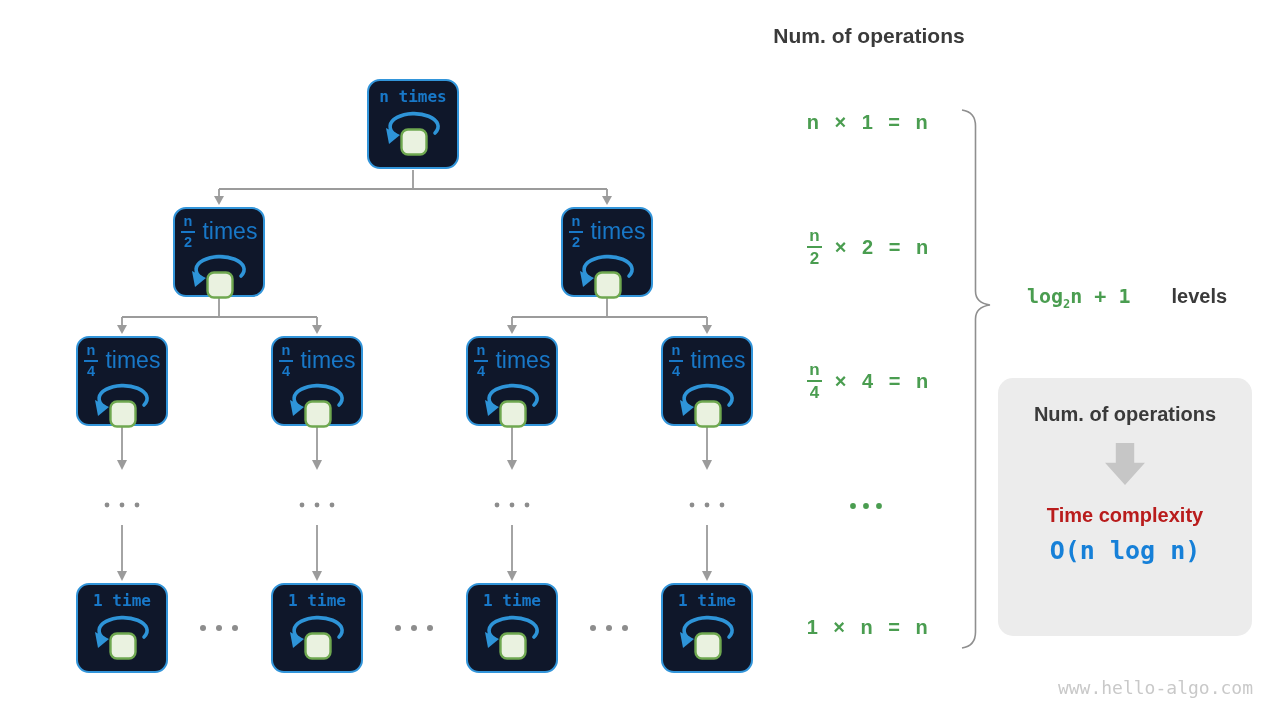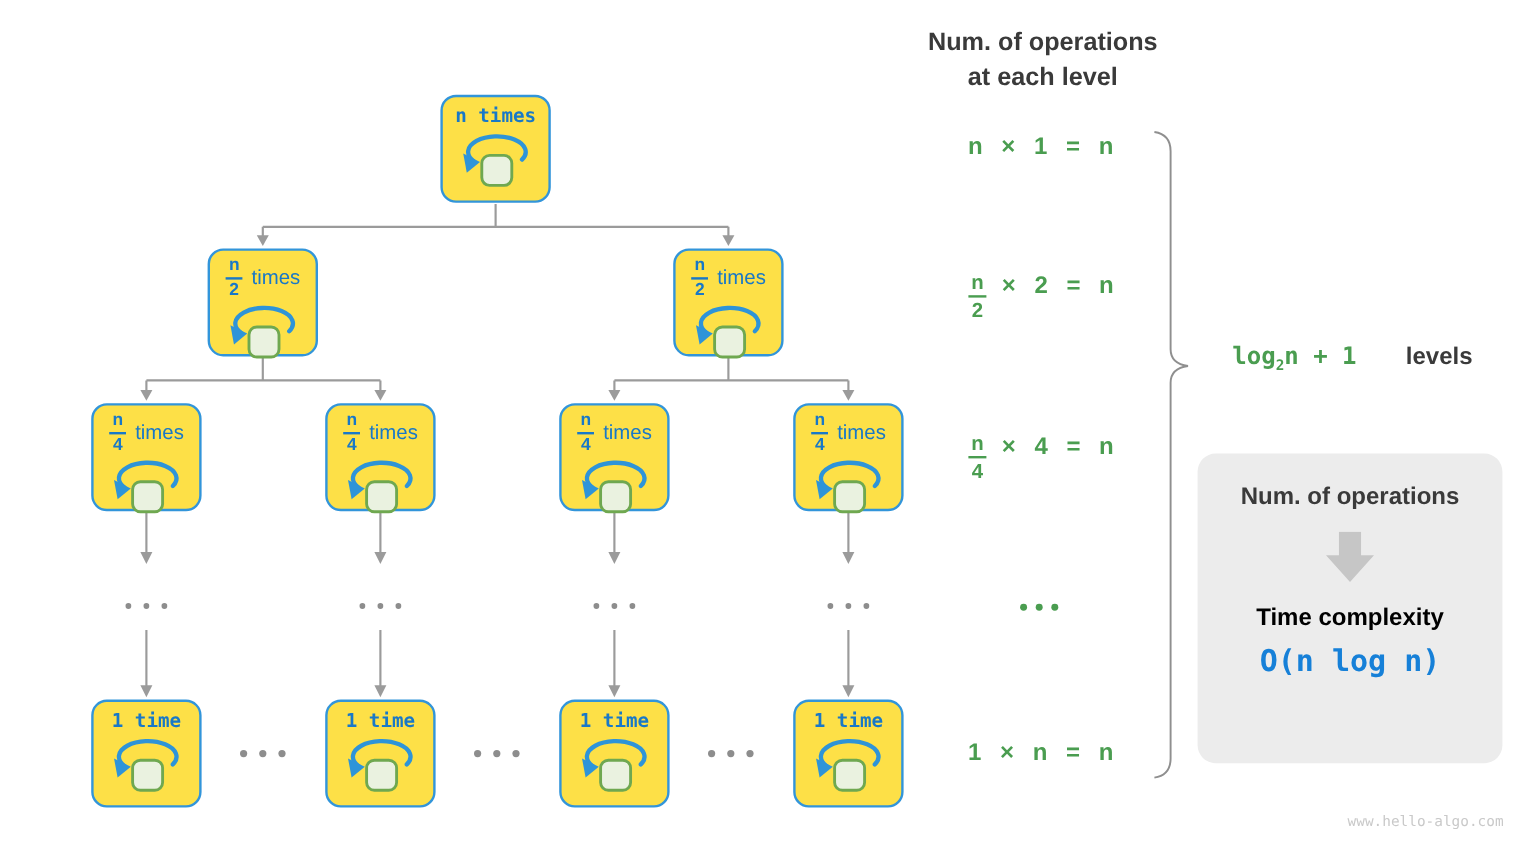--- a/index.html
+++ b/index.html
@@ -2,43 +2,43 @@
 <html><head>
 <meta charset="utf-8">
 <style>
   html,body{margin:0;padding:0;background:#ffffff;}
   .canvas{position:relative;width:1280px;height:720px;background:#ffffff;overflow:hidden;
           font-family:"Liberation Sans",sans-serif;}
   svg.overlay{position:absolute;left:0;top:0;}
 
   
   .node{position:absolute;width:92px;height:90px;box-sizing:border-box;
-        border:2.5px solid #3295da;border-radius:13px;background:#fde047;
+        border:2.5px solid #3295da;border-radius:13px;background:#0f172a;
         display:flex;flex-direction:column;align-items:center;justify-content:flex-start;}
   .node .mono-label{margin-top:7px;font-family:"DejaVu Sans Mono","Liberation Mono",monospace;
         font-size:16px;font-weight:600;color:#1878c8;letter-spacing:0;line-height:1.1;}
   .node .frac-label{margin-top:5px;display:flex;align-items:center;gap:7px;color:#1878c8;}
-  .node .frac-label .suffix{font-size:17px;font-weight:500;}
+  .node .frac-label .suffix{font-size:23px;font-weight:500;}
   .frac{display:inline-flex;flex-direction:column;align-items:center;line-height:1;font-weight:bold;}
   .node .frac{font-size:14.5px;}
   .frac .num{padding:0 3px 2px;}
   .frac .den{border-top:2px solid currentColor;padding:2px 3px 0;}
   .icon-slot{margin-top:0px;line-height:0;}
 
   .n-root{left:367px;top:79px;}
   .n-l2a{left:173px;top:207px;} .n-l2b{left:561px;top:207px;}
   .n-l3a{left:76px;top:336px;}  .n-l3b{left:271px;top:336px;}
   .n-l3c{left:466px;top:336px;} .n-l3d{left:661px;top:336px;}
   .n-lf1{left:76px;top:583px;}  .n-lf2{left:271px;top:583px;}
   .n-lf3{left:466px;top:583px;} .n-lf4{left:661px;top:583px;}
 
   
   .ops-header{position:absolute;left:755px;top:22px;width:228px;text-align:center;
         font-size:21px;font-weight:bold;color:#3a3a3a;line-height:1.38;}
-  .eq{position:absolute;left:760px;width:215px;display:flex;justify-content:center;
+  .eq{position:absolute;left:760px;width:215px;display:flex;align-items:center;justify-content:center;
         color:#4a9d50;font-size:20px;font-weight:bold;}
   .eq .plain{word-spacing:9px;letter-spacing:0.5px;}
   .eq .frac{font-size:17px;margin-right:12px;}
   .eq-0{top:111px;} .eq-1{top:227px;} .eq-2{top:361px;} .eq-3{top:616px;}
 
   .levels-note{position:absolute;left:1002px;top:282px;width:250px;text-align:center;
         font-size:20px;color:#3a3a3a;font-weight:bold;line-height:1.45;}
   .levels-note .green-mono{font-family:"DejaVu Sans Mono","Liberation Mono",monospace;
         color:#4a9d50;font-weight:bold;}
   .levels-note sub{font-size:12px;}
@@ -46,26 +46,26 @@
 
   
   .summary-box{position:absolute;left:998px;top:378px;width:254px;height:258px;
         background:#ececec;border-radius:15px;display:flex;flex-direction:column;align-items:center;}
   .summary-box .box-title{margin-top:25px;font-size:20px;font-weight:bold;color:#3a3a3a;}
   .summary-box .box-formula{margin-top:11px;color:#4a9d50;font-size:18.5px;font-weight:bold;
         font-family:"DejaVu Sans Mono","Liberation Mono",monospace;}
   .summary-box .box-formula sub{font-size:11px;}
   .block-arrow{margin-top:17px;width:40px;height:42px;background:#c6c6c6;
         clip-path:polygon(27% 0,73% 0,73% 47%,100% 47%,50% 100%,0 47%,27% 47%);}
-  .summary-box .box-label{margin-top:19px;font-size:20px;font-weight:bold;color:#000000;}
+  .summary-box .box-label{margin-top:19px;font-size:20px;font-weight:bold;color:#b91c1c;}
   .summary-box .box-result{margin-top:9px;color:#1680d8;font-size:25px;font-weight:bold;
         font-family:"DejaVu Sans Mono","Liberation Mono",monospace;}
 
   .watermark{position:absolute;left:1025px;top:677px;width:228px;text-align:right;
-        font-family:"DejaVu Sans Mono","Liberation Mono",monospace;font-size:12px;color:#c9c9c9;}
+        font-family:"DejaVu Sans Mono","Liberation Mono",monospace;font-size:18px;color:#c9c9c9;}
 </style>
 </head>
 <body>
 
 <div class="canvas">
 
   <svg class="overlay" width="1280" height="720" viewBox="0 0 1280 720">
     <g stroke="#9b9b9b" stroke-width="1.8" fill="none">
 
       <path d="M413 170 V189 M219 189 H607 M219 189 V197 M607 189 V197"></path>
@@ -270,21 +270,20 @@
   <svg class="loop-icon" width="66" height="52" viewBox="0 0 66 52">
     <path d="M 55 27 A 24 13 0 1 0 15 28.5" fill="none" stroke="#2e94d8" stroke-width="3.6" stroke-linecap="round"></path>
     <polygon points="6,22 20,29 9,38" fill="#2e94d8"></polygon>
     <rect x="21.5" y="23.5" width="25" height="25" rx="6.5" fill="#eaf2e0" stroke="#6fa850" stroke-width="2.4"></rect>
   </svg>
 </span>
   </div>
 
   <div class="ops-header">
     <div>Num. of operations</div>
-    <div>at each level</div>
   </div>
 
   <div class="eq eq-0">
     <span class="plain">n × 1 = n</span>
   </div>
   <div class="eq eq-1">
     <span class="frac">
         <span class="num">n</span>
         <span class="den">2</span>
       </span>

